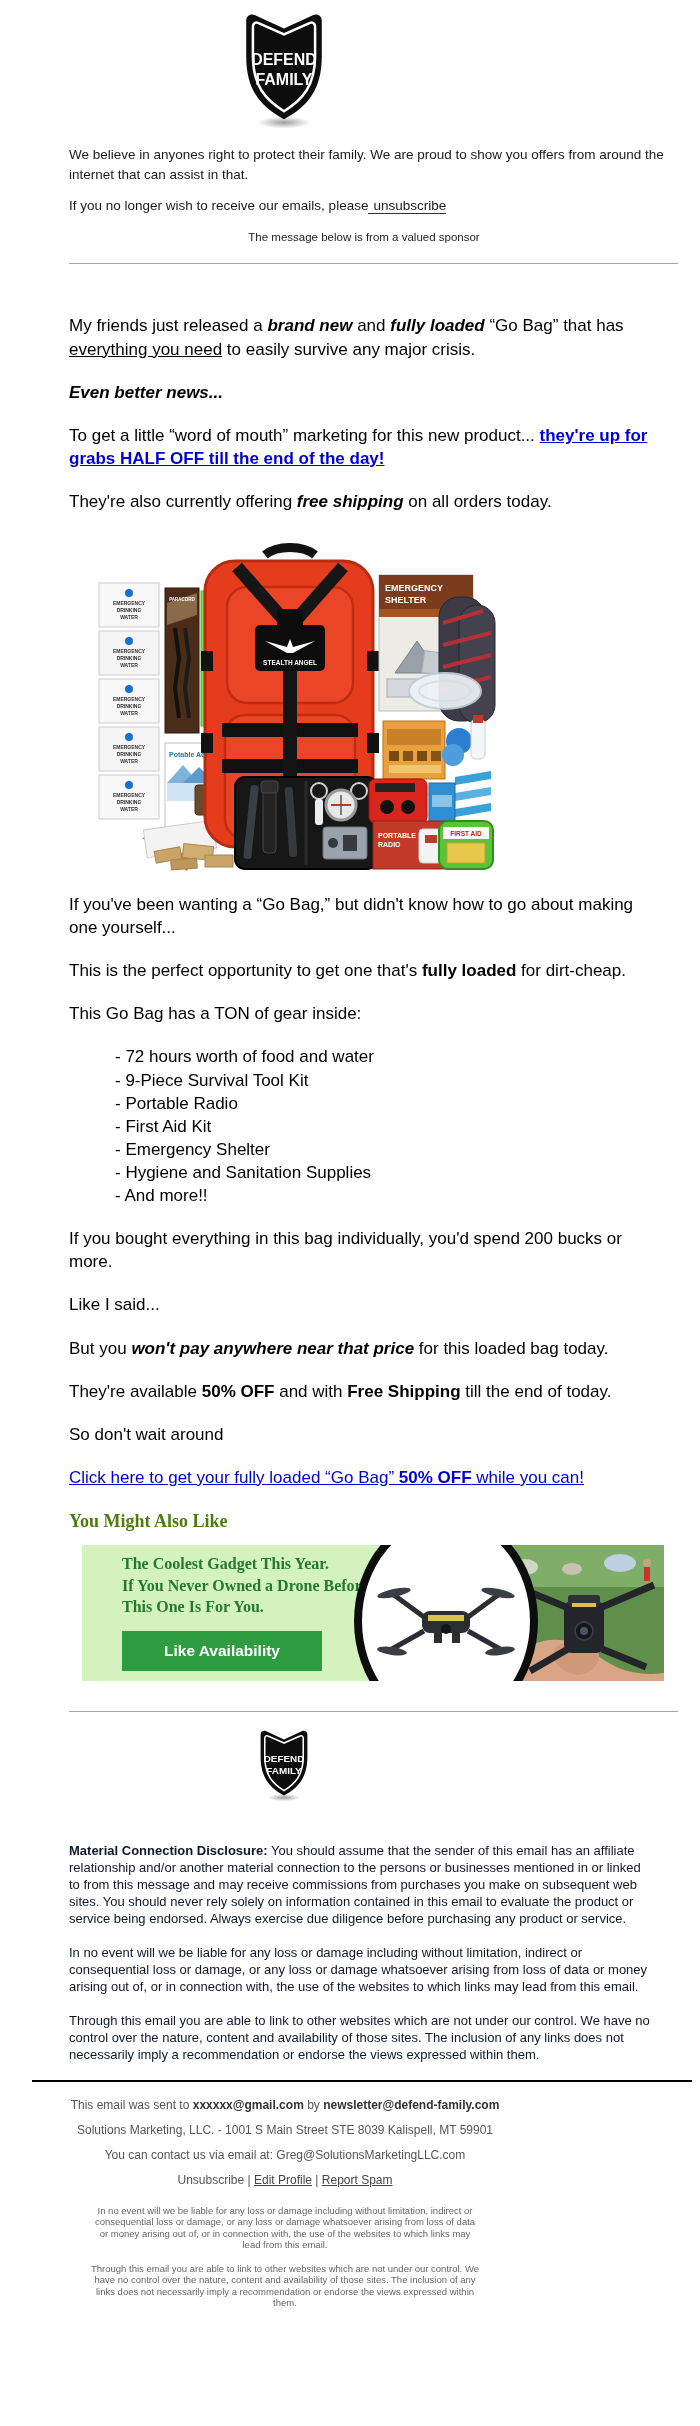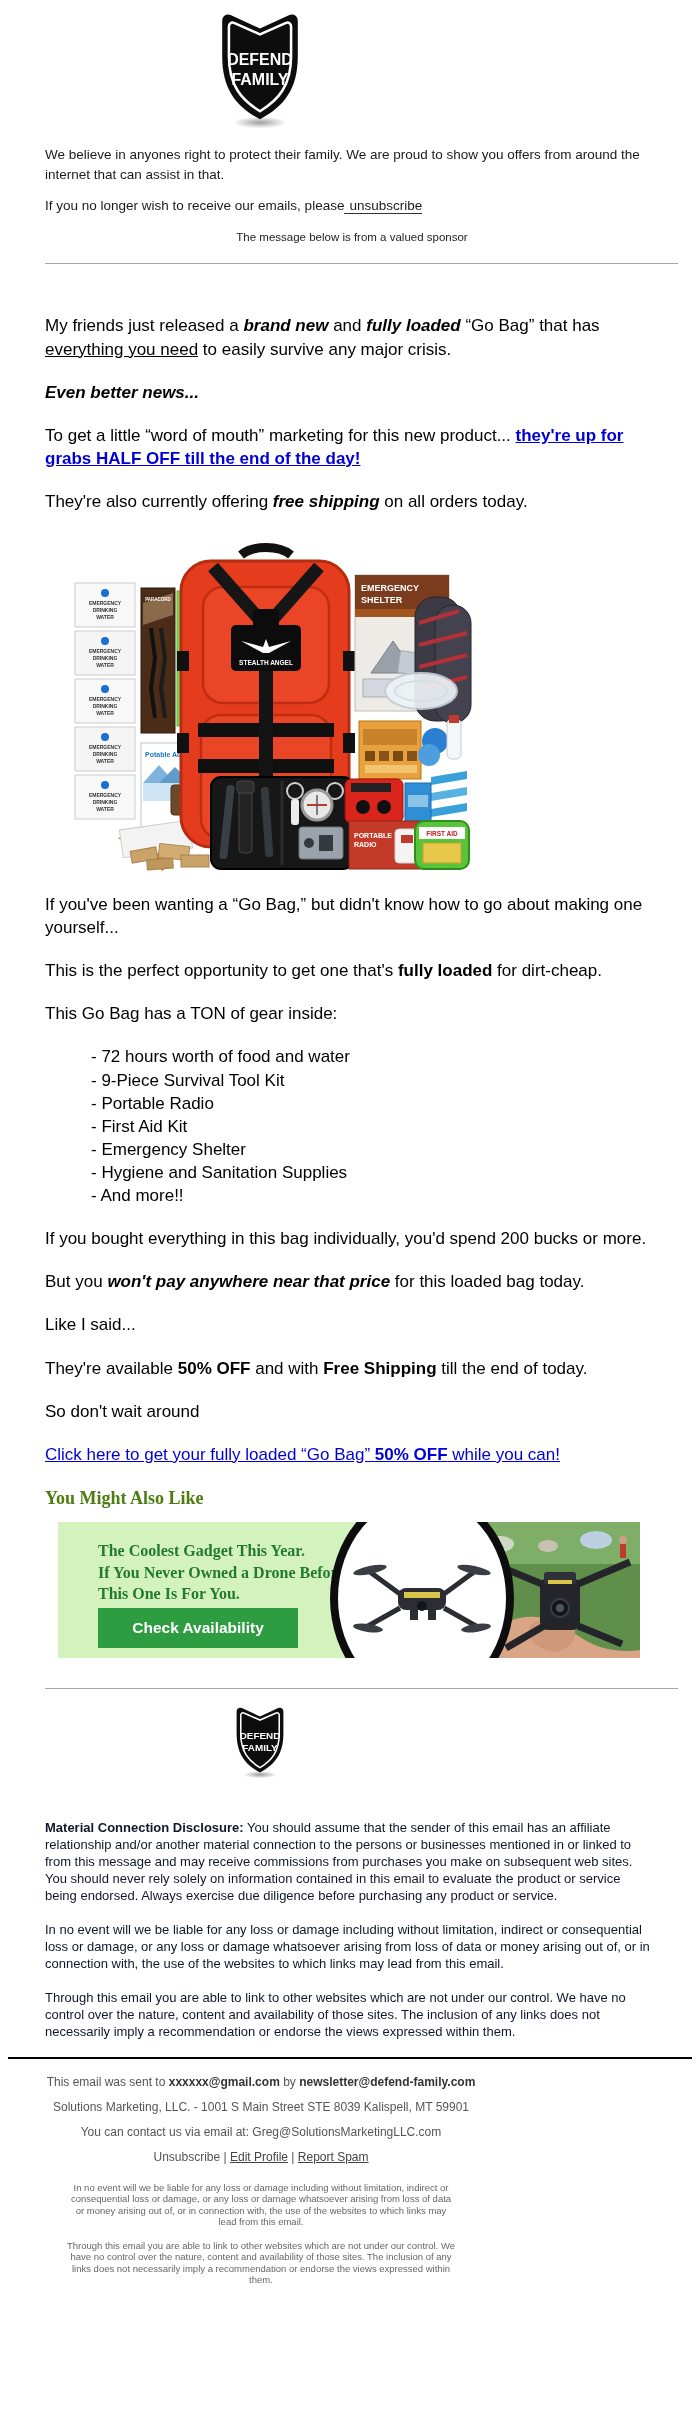--- a/index.html
+++ b/index.html
@@ -1,16 +1,16 @@
 <!DOCTYPE html>
 <html><head>
 <meta charset="utf-8">
 <style>
   html,body{margin:0;padding:0;background:#ffffff;}
-  .email{width:700px;min-height:2426px;background:#fff;font-family:"Liberation Sans",sans-serif;color:#000;overflow:hidden;box-sizing:border-box;}
+  .email{width:700px;min-height:2426px;background:#fff;font-family:"Liberation Sans",sans-serif;color:#000;overflow:hidden;box-sizing:border-box;padding-left:24px;}
   
   .logo-wrap{margin:10px 0 0 218px;width:84px;}
   .logo-wrap svg{display:block;width:100%;height:auto;}
   .logo-wrap.small{margin:16px 0 0 234px;width:52px;}
   .intro{margin:16px 30px 0 45px;font-size:13.5px;line-height:1.45;color:#1a1a1a;}
   .unsub-line{margin:14px 30px 0 45px;font-size:13.5px;color:#1a1a1a;}
   .unsub-link{color:#1a1a1a;text-decoration:none;border-bottom:1px solid #333;padding-left:5px;cursor:pointer;}
   .sponsor{margin:18px 0 0 4px;text-align:center;font-size:11.5px;color:#222;}
   hr.light{border:none;border-top:1px solid #a6a6a6;margin:20px 22px 0 45px;}
   
@@ -21,21 +21,21 @@
   .u{text-decoration:underline;}
   .link{color:#0000d6;text-decoration:underline;cursor:pointer;}
   .link.b{font-weight:bold;}
   .gear{margin:0 0 20px 46px;}
   .gear div{line-height:1.36;}
   .figure{margin:4px 0 20px 18px;width:410px;height:340px;cursor:pointer;}
   .figure svg{display:block;width:410px;height:340px;}
   
   .also-heading{font-family:"Liberation Serif",serif;font-weight:bold;font-size:18px;color:#4d7c0f;margin:22px 0 13px 45px;}
   .banner{position:relative;margin-left:58px;width:582px;height:136px;background:#d4f2be;overflow:hidden;cursor:pointer;}
-  .banner-text{position:absolute;left:40px;top:18px;font-family:"Liberation Serif",serif;font-weight:bold;font-size:16px;line-height:1.35;color:#237a2f;}
+  .banner-text{position:absolute;left:40px;top:8px;font-family:"Liberation Serif",serif;font-weight:bold;font-size:16px;line-height:1.35;color:#237a2f;}
   .banner-btn{position:absolute;left:40px;top:86px;width:200px;height:40px;background:#2e9c41;color:#fff;font-weight:bold;font-size:15.5px;display:flex;align-items:center;justify-content:center;cursor:pointer;}
   .banner-photo{position:absolute;left:420px;top:0;width:162px;height:136px;z-index:1;}
   .banner-oval{position:absolute;left:272px;top:-32px;width:168px;height:200px;background:#fff;border:8px solid #0d0d0d;border-radius:50%;z-index:2;overflow:hidden;}
   .banner-oval svg{position:absolute;left:14px;top:52px;width:140px;height:96px;}
   hr.light2{border:none;border-top:1px solid #a6a6a6;margin:30px 22px 0 45px;}
   
   .disclosure{margin:40px 48px 0 45px;font-size:13px;line-height:17px;color:#0f172a;}
   .disclosure p{margin:0 0 17px 0;}
   hr.black{border:none;border-top:2px solid #000;margin:10px 8px 0 8px;}
   
@@ -283,41 +283,41 @@
       <div>- 9-Piece Survival Tool Kit</div>
       <div>- Portable Radio</div>
       <div>- First Aid Kit</div>
       <div>- Emergency Shelter</div>
       <div>- Hygiene and Sanitation Supplies</div>
       <div>- And more!!</div>
     </div>
 
     <p>If you bought everything in this bag individually, you'd spend 200 bucks or more.</p>
 
+    <p>Like I said...</p>
+
     <p><span>But you </span><span class="b i">won't pay anywhere near that price</span><span> for this loaded bag today.</span></p>
-
-    <p>Like I said...</p>
 
     <p><span>They're available </span><span class="b">50% OFF</span><span> and with </span><span class="b">Free Shipping</span><span> till the end of today.</span></p>
 
     <p>So don't wait around</p>
 
     <p><a class="link"><span>Click here to get your fully loaded “Go Bag” </span><span class="b">50% OFF</span><span> while you can!</span></a></p>
 
   </div>
 
   <div class="also-heading">You Might Also Like</div>
 
   <div class="banner">
     <div class="banner-text">
       <div>The Coolest Gadget This Year.</div>
       <div>If You Never Owned a Drone Before,</div>
       <div>This One Is For You.</div>
     </div>
-    <div class="banner-btn">Check Availability</div>
+    <div class="banner-btn">Like Availability</div>
     <div class="banner-photo">
       <svg viewBox="0 0 162 136" xmlns="http://www.w3.org/2000/svg">
         <rect width="162" height="136" fill="#5f8f4a"></rect>
         <rect width="162" height="42" fill="#7fae69"></rect>
         <ellipse cx="22" cy="22" rx="14" ry="8" fill="#cfd8c2"></ellipse>
         <ellipse cx="118" cy="18" rx="16" ry="9" fill="#bcd0e2"></ellipse>
         <ellipse cx="70" cy="24" rx="10" ry="6" fill="#c9c2b2"></ellipse>
         <rect x="142" y="22" width="6" height="14" fill="#c0392b"></rect>
         <circle cx="145" cy="18" r="4" fill="#caa183"></circle>
         <path d="M0,120 C30,92 60,86 92,108 C110,122 130,132 162,128 L162,136 L0,136 Z" fill="#d9a586"></path>

